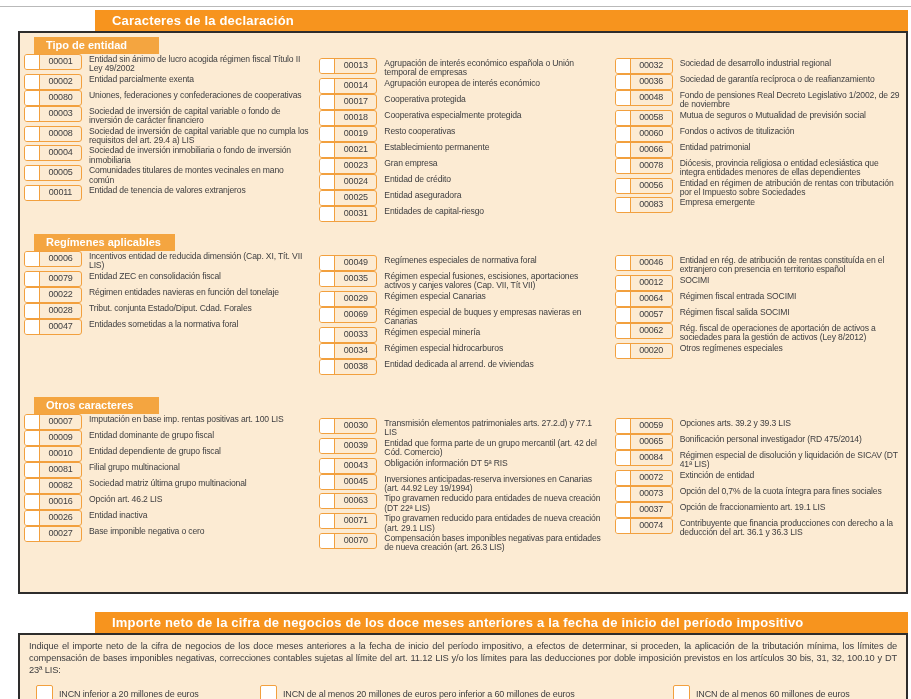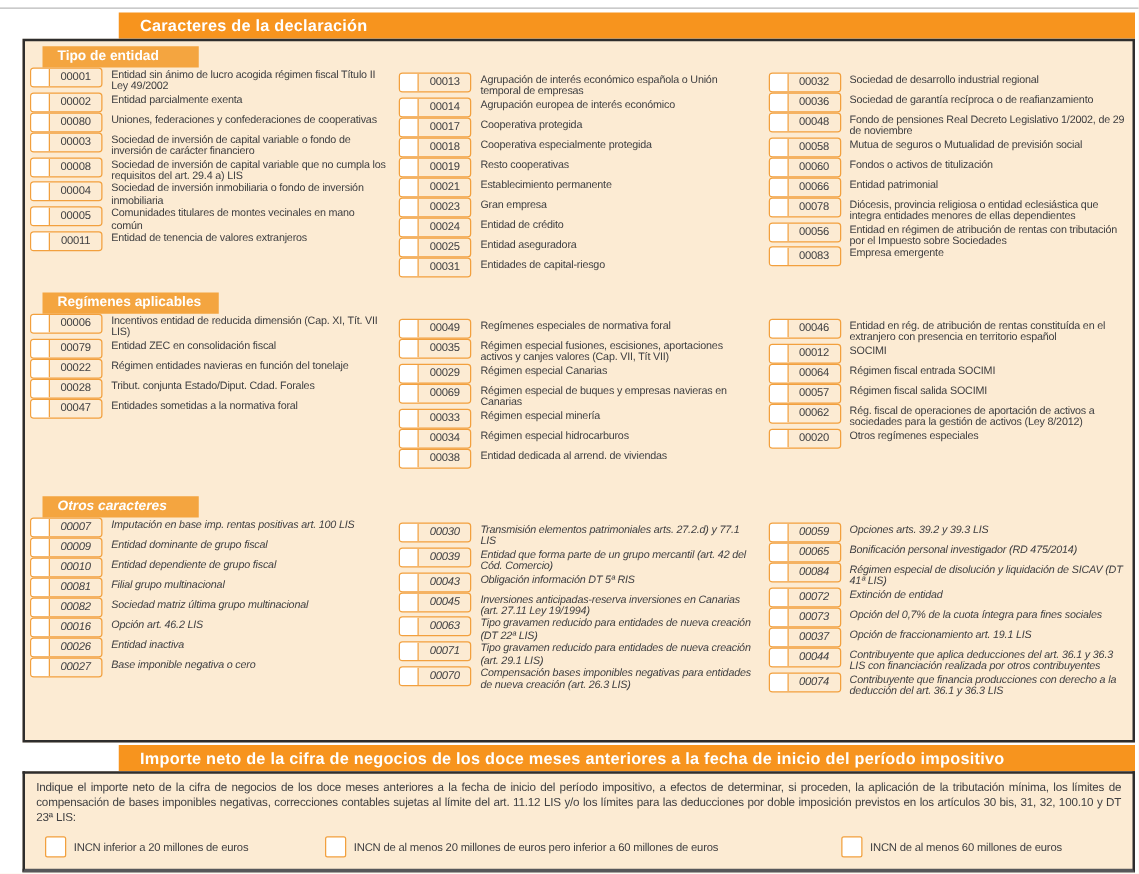--- a/index.html
+++ b/index.html
@@ -21,21 +21,21 @@
   }
   .mainbox{
     border:2px solid var(--border);background:var(--cream);
     height:563px;padding:4px 6px 4px 4px;
     display:flex;gap:10px;
   }
   .col{flex:1;display:flex;flex-direction:column;min-width:0;}
   .grp{display:flex;flex-direction:column;justify-content:flex-start;padding-bottom:7px;}
   .grp0{height:197px;}
   .grp1{height:163px;}
-  .grp2{flex:1;font-style:italic;}
+  .grp2{flex:1;}
   .grp.nohdr{padding-top:21px;}
   .subhdr{
     align-self:flex-start;margin-left:10px;background:var(--orange2);
     color:#fff;font-weight:bold;font-size:11px;line-height:15px;
     padding:1px 14px 1px 12px;min-width:125px;
   }
   .row{display:flex;align-items:flex-start;}
   .codebox{
     flex:0 0 58px;display:flex;height:16px;border:1.5px solid var(--cbBorder);
     border-radius:3px;overflow:hidden;background:transparent;
@@ -380,21 +380,21 @@
               <span class="cb"></span>
               <span class="code">00043</span>
             </span>
             <span class="lbl">Obligación información DT 5ª RIS</span>
           </div>
           <div class="row">
             <span class="codebox">
               <span class="cb"></span>
               <span class="code">00045</span>
             </span>
-            <span class="lbl">Inversiones anticipadas-reserva inversiones en Canarias (art. 27.11 Ley 19/1994)</span>
+            <span class="lbl">Inversiones anticipadas-reserva inversiones en Canarias (art. 44.92 Ley 19/1994)</span>
           </div>
           <div class="row">
             <span class="codebox">
               <span class="cb"></span>
               <span class="code">00063</span>
             </span>
             <span class="lbl">Tipo gravamen reducido para entidades de nueva creación (DT 22ª LIS)</span>
           </div>
           <div class="row">
             <span class="codebox">
@@ -561,36 +561,29 @@
           <div class="row">
             <span class="codebox">
               <span class="cb"></span>
               <span class="code">00037</span>
             </span>
             <span class="lbl">Opción de fraccionamiento art. 19.1 LIS</span>
           </div>
           <div class="row">
             <span class="codebox">
               <span class="cb"></span>
-              <span class="code">00044</span>
-            </span>
-            <span class="lbl">Contribuyente que aplica deducciones del art. 36.1 y 36.3 LIS con financiación realizada por otros contribuyentes</span>
-          </div>
-          <div class="row">
-            <span class="codebox">
-              <span class="cb"></span>
               <span class="code">00074</span>
             </span>
             <span class="lbl">Contribuyente que financia producciones con derecho a la deducción del art. 36.1 y 36.3 LIS</span>
           </div>
         </div>
       </div>
     </div>
 
-  <div class="titlebar" style="margin-top:2px">Importe neto de la cifra de negocios de los doce meses anteriores a la fecha de inicio del período impositivo</div>
+  <div class="titlebar" style="margin-top:18px">Importe neto de la cifra de negocios de los doce meses anteriores a la fecha de inicio del período impositivo</div>
 
   <div class="incnbox">
     <div class="incn-par">Indique el importe neto de la cifra de negocios de los doce meses anteriores a la fecha de inicio del período impositivo, a efectos de determinar, si proceden, la aplicación de la tributación mínima, los límites de compensación de bases imponibles negativas, correcciones contables sujetas al límite del art. 11.12 LIS y/o los límites para las deducciones por doble imposición previstos en los artículos 30 bis, 31, 32, 100.10 y DT 23ª LIS:</div>
     <div class="incn-opts" id="incn-options">
         <div class="opt opt0">
           <span class="bigcb"></span>
           <span class="olbl">INCN inferior a 20 millones de euros</span>
         </div>
         <div class="opt opt1">
           <span class="bigcb"></span>

